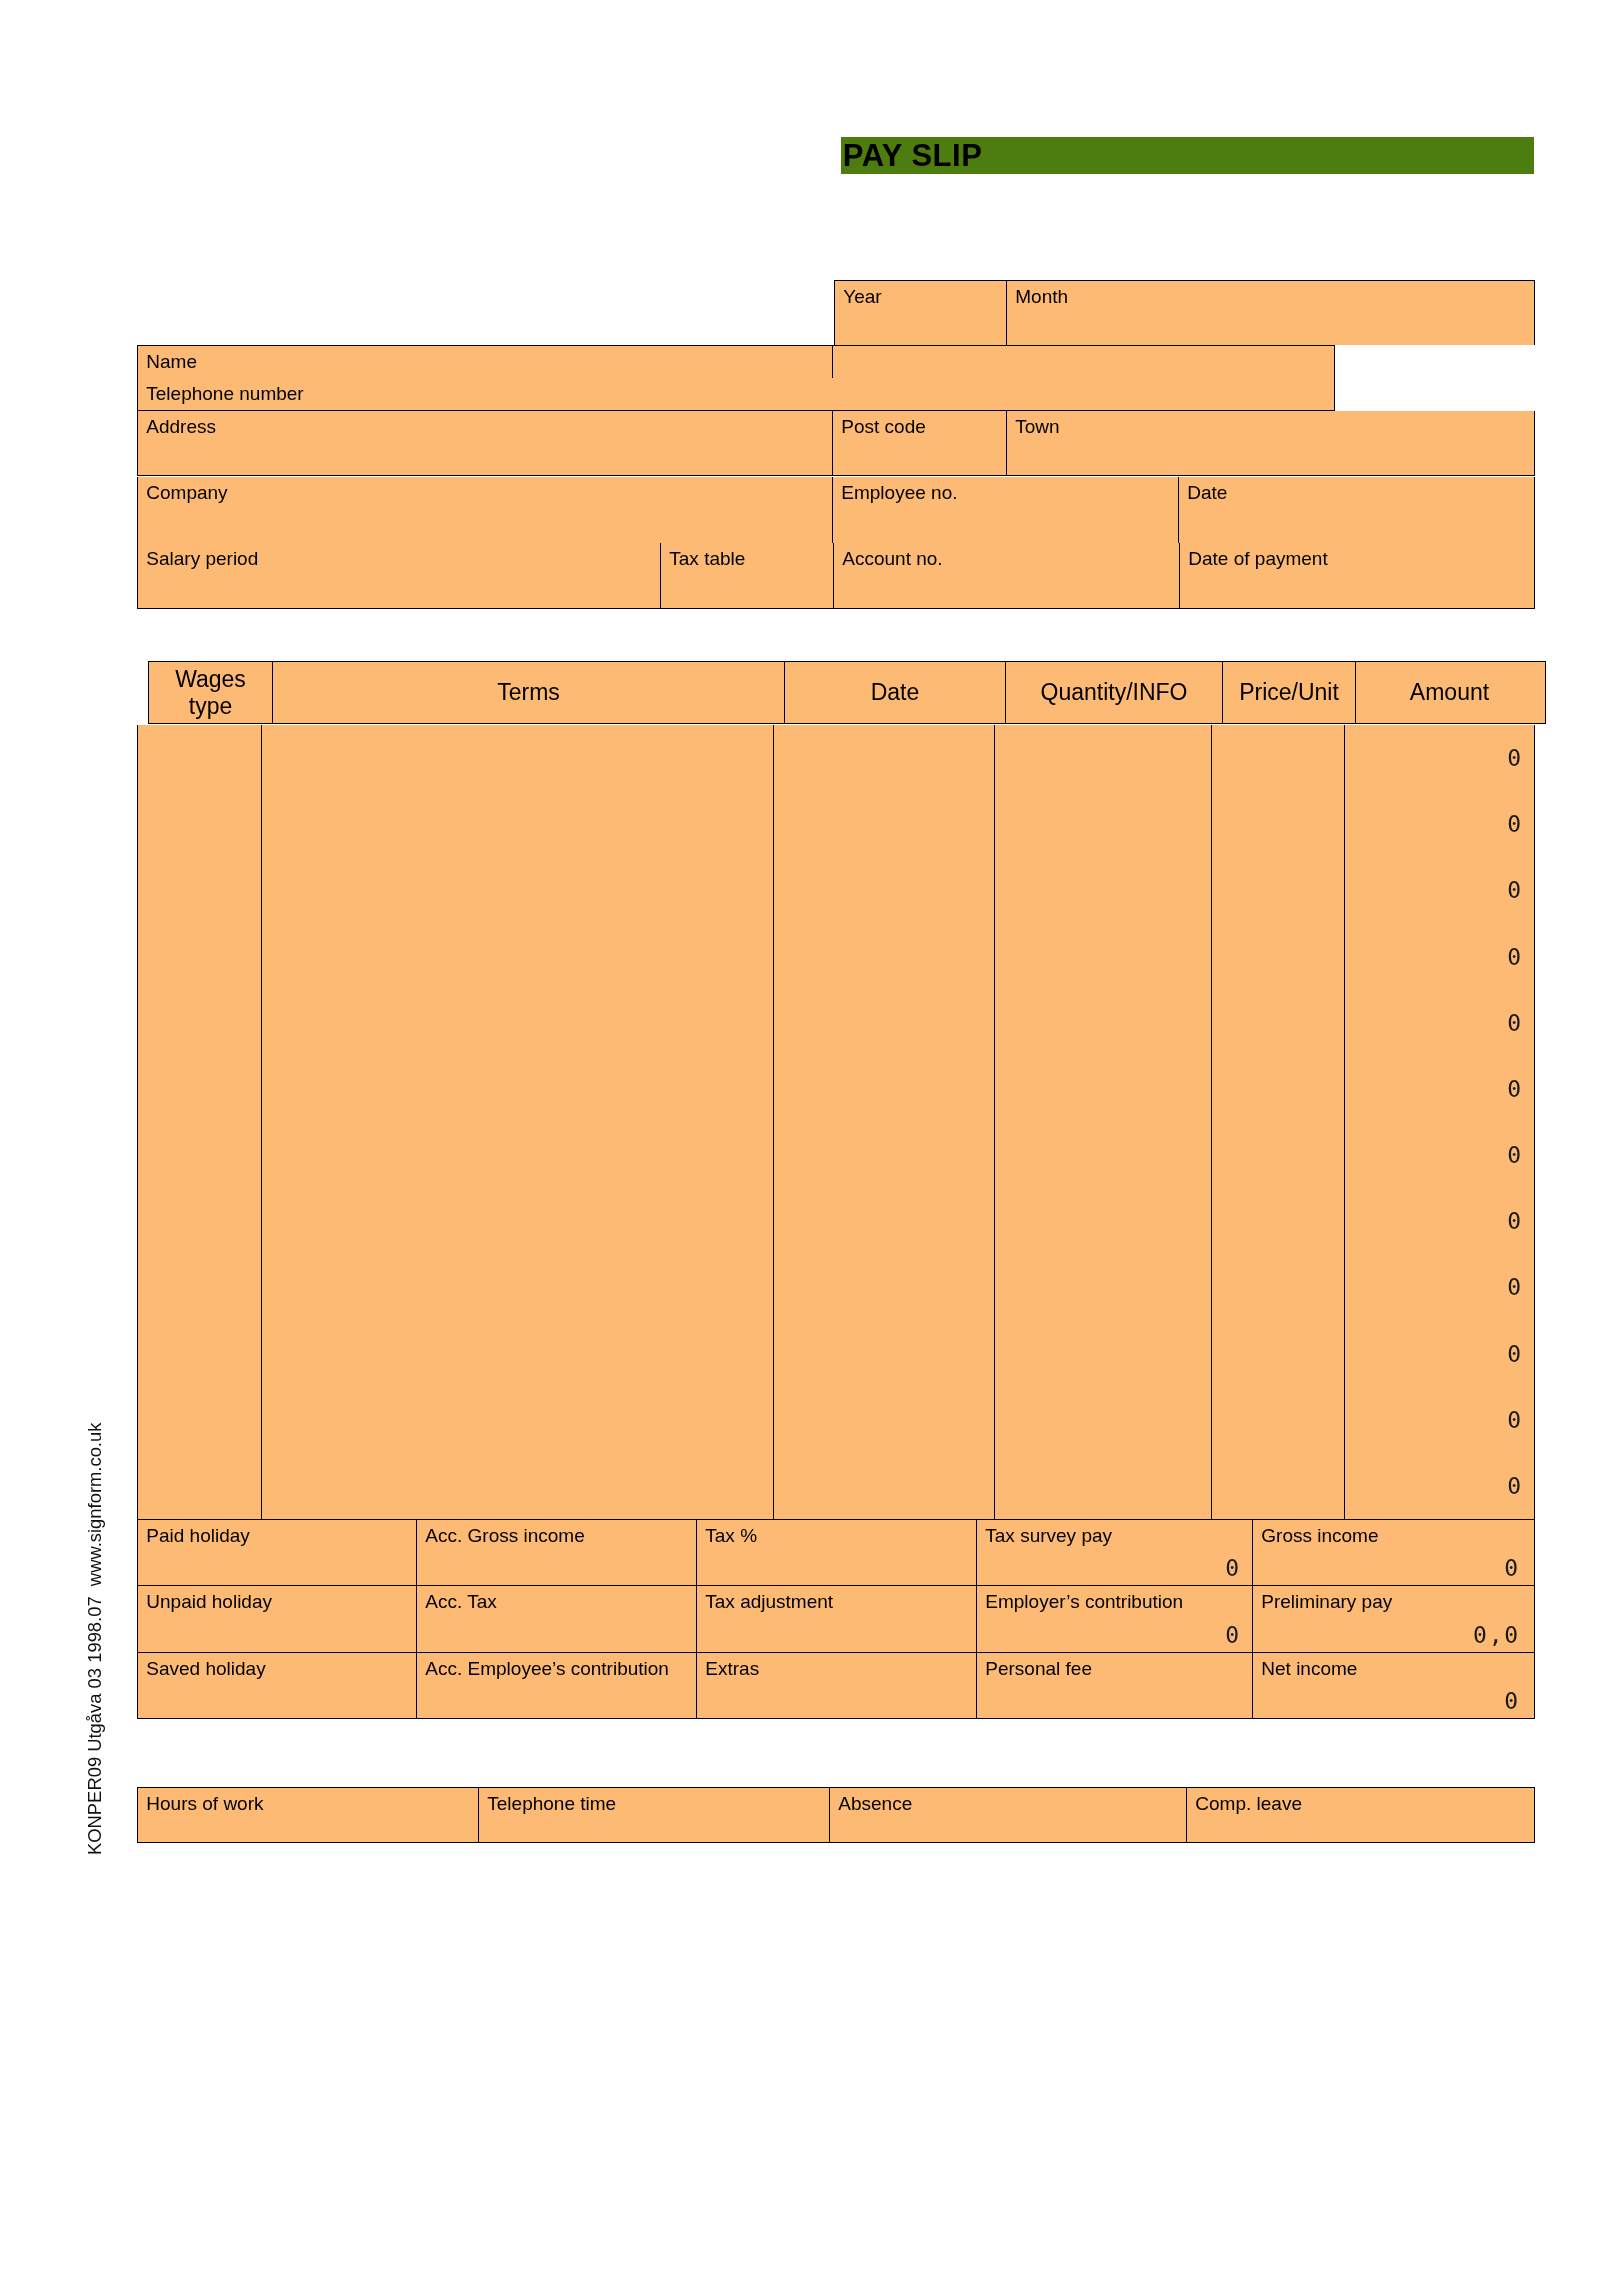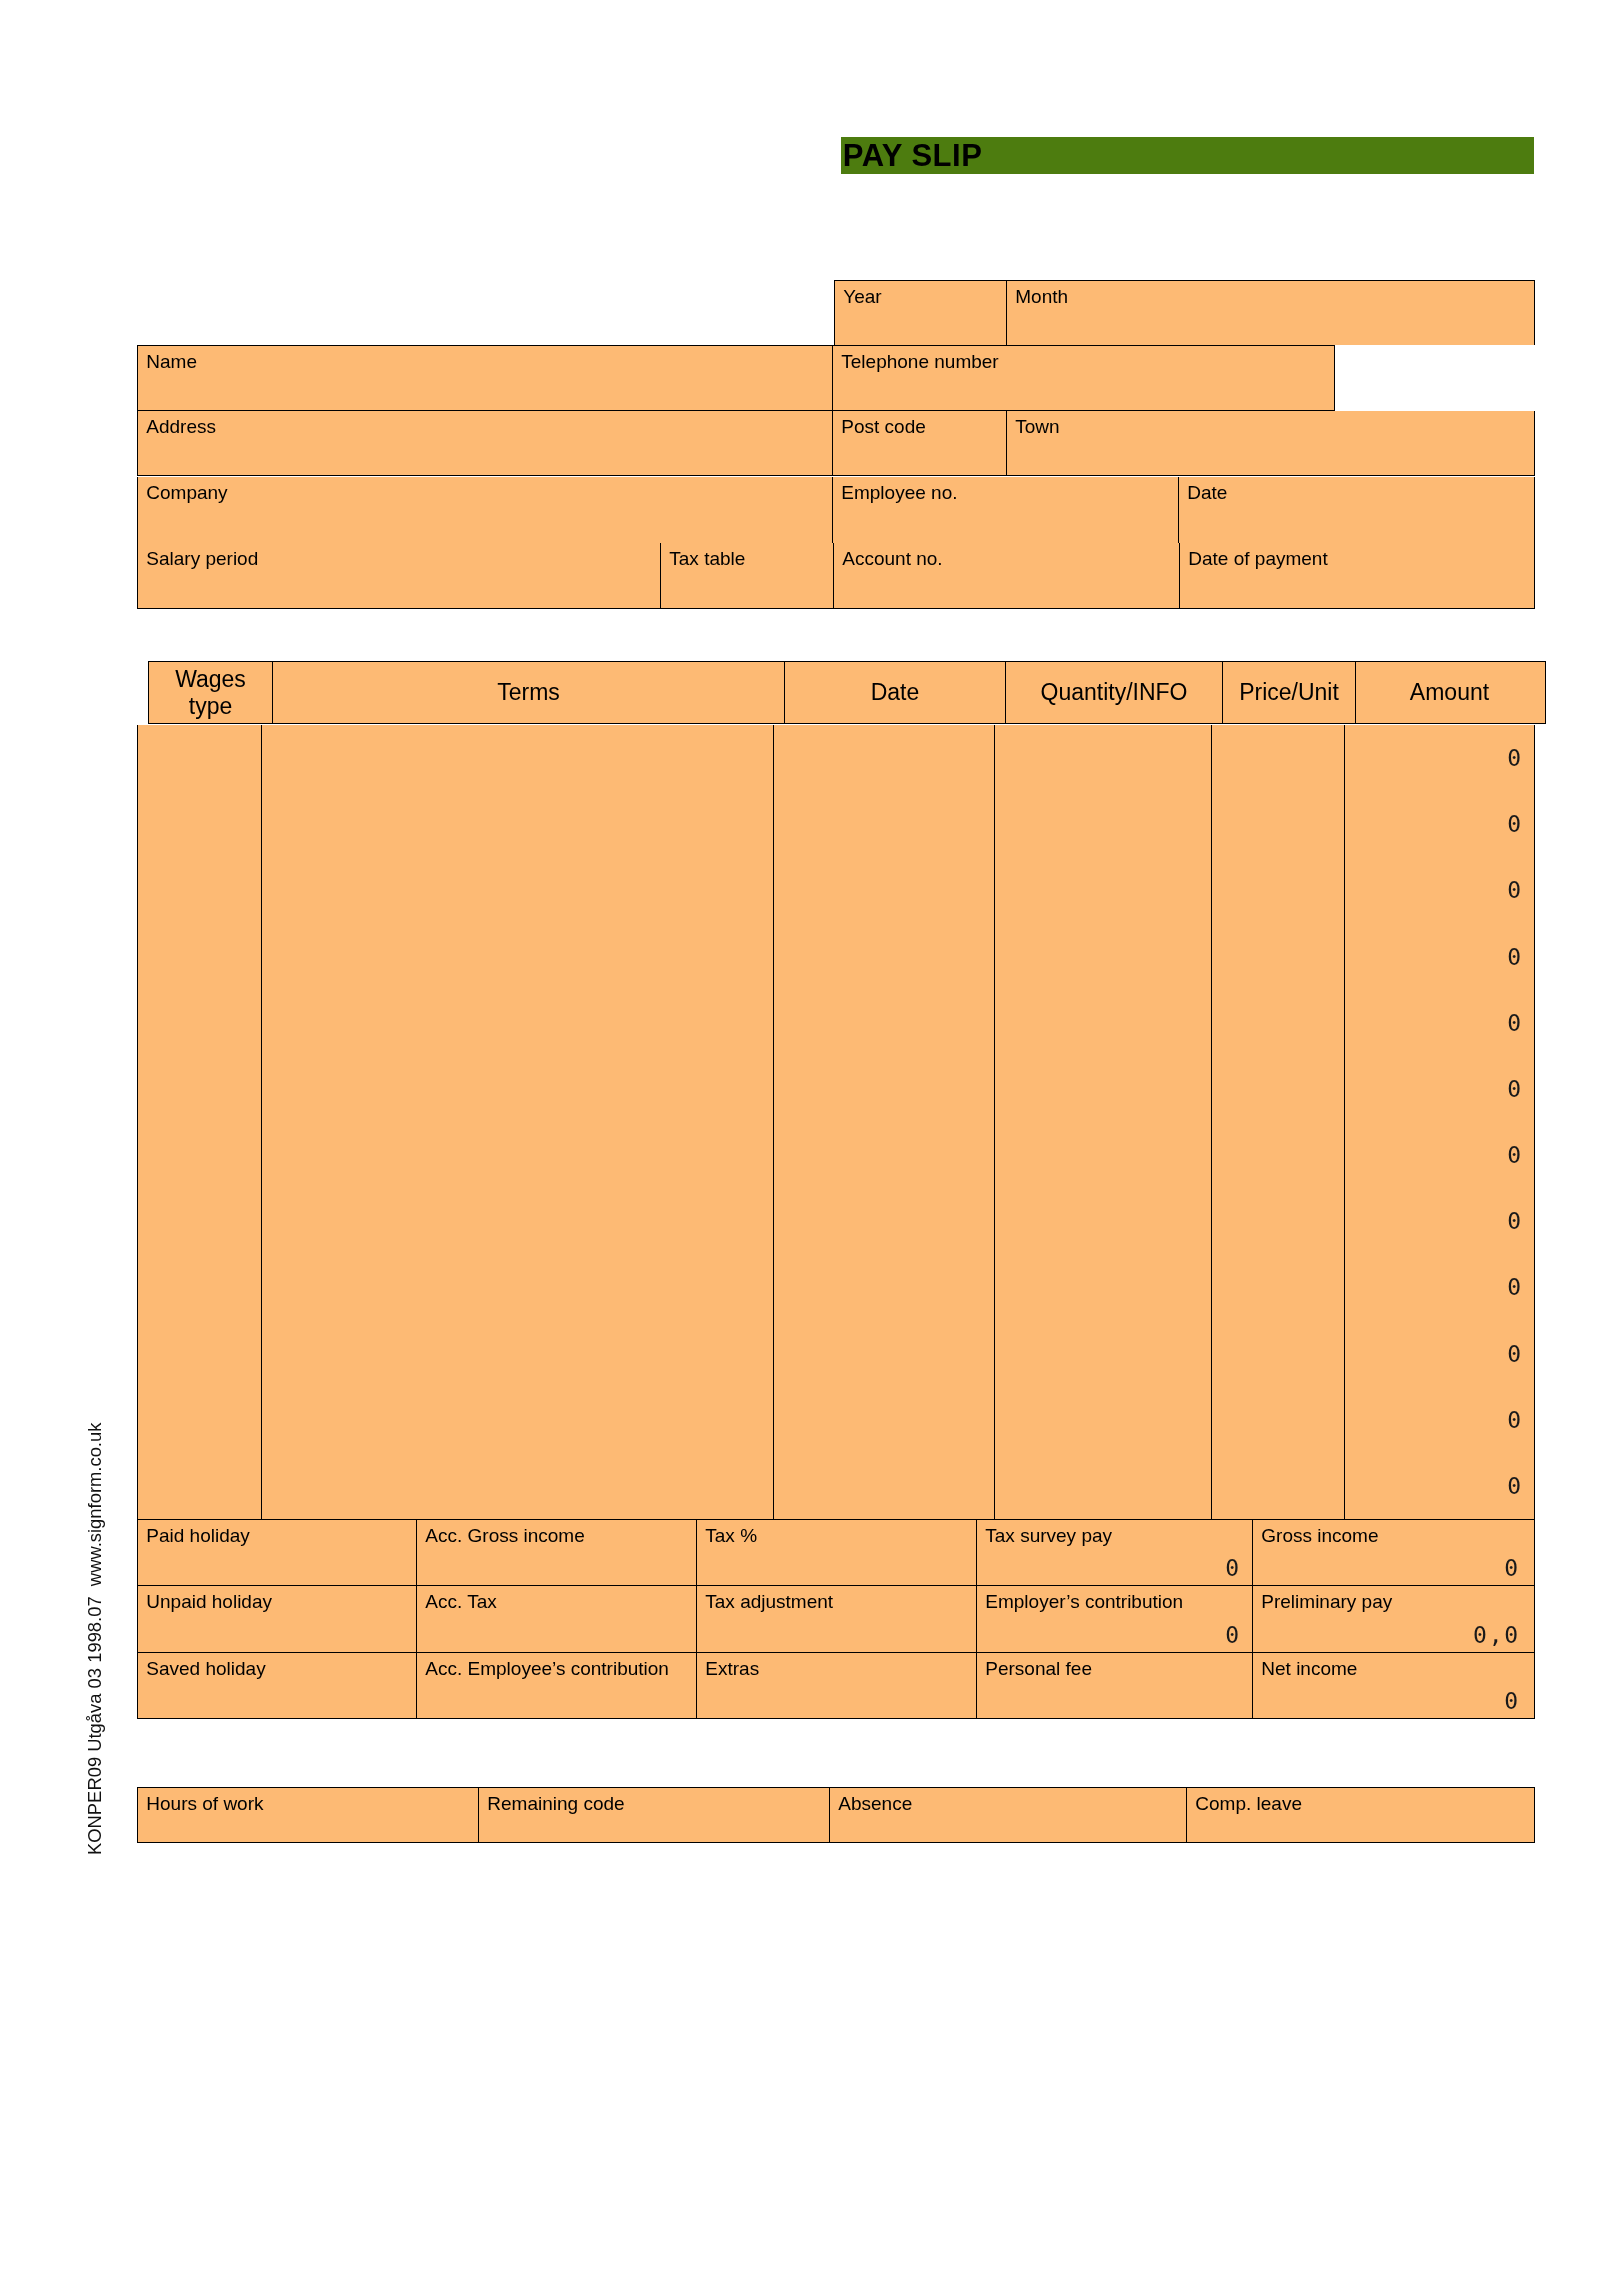--- a/index.html
+++ b/index.html
@@ -104,21 +104,21 @@
 
   <div class="row row--top row--no-bottom" style="left:834px; top:280px; width:701px; height:65px;">
     <div class="cell" style="width:172px;">
       <span class="lbl">Year</span>
     </div>
     <div class="cell" style="width:525px;">
       <span class="lbl">Month</span>
     </div>
   </div>
 
-  <div class="row row--top" style="left:137px; top:345px; width:1198px; height:66px;">
+  <div class="row row--top" style="left:137px; top:345px; width:1198px; height:66px;flex-direction:column;">
     <div class="cell" style="width:695px;">
       <span class="lbl">Name</span>
     </div>
     <div class="cell" style="width:353px;">
       <span class="lbl">Telephone number</span>
     </div>
   </div>
 
   <div class="row" style="left:137px; top:411px; width:1398px; height:65px;">
     <div class="cell" style="width:695px;">
@@ -259,21 +259,21 @@
       <span class="lbl">Net income</span>
       <span class="sumval">0</span>
     </div>
   </div>
 
   <div class="row row--top" style="left:137px; top:1787px; width:1398px; height:56px;">
     <div class="cell" style="width:341px;">
       <span class="lbl">Hours of work</span>
     </div>
     <div class="cell" style="width:351px;">
-      <span class="lbl">Remaining code</span>
+      <span class="lbl">Telephone time</span>
     </div>
     <div class="cell" style="width:357px;">
       <span class="lbl">Absence</span>
     </div>
     <div class="cell" style="width:345px;">
       <span class="lbl">Comp. leave</span>
     </div>
   </div>
 
 </div>

